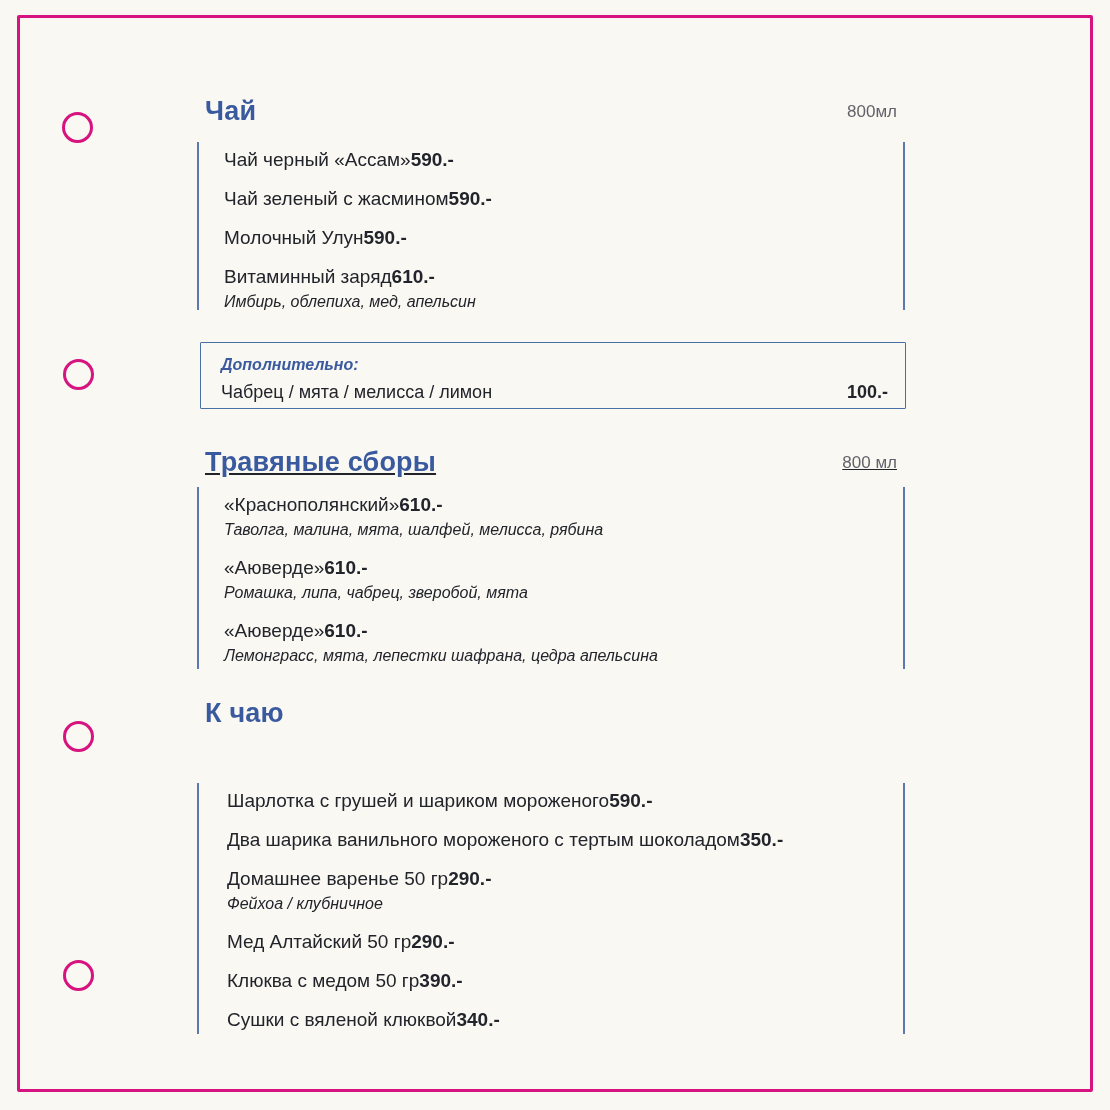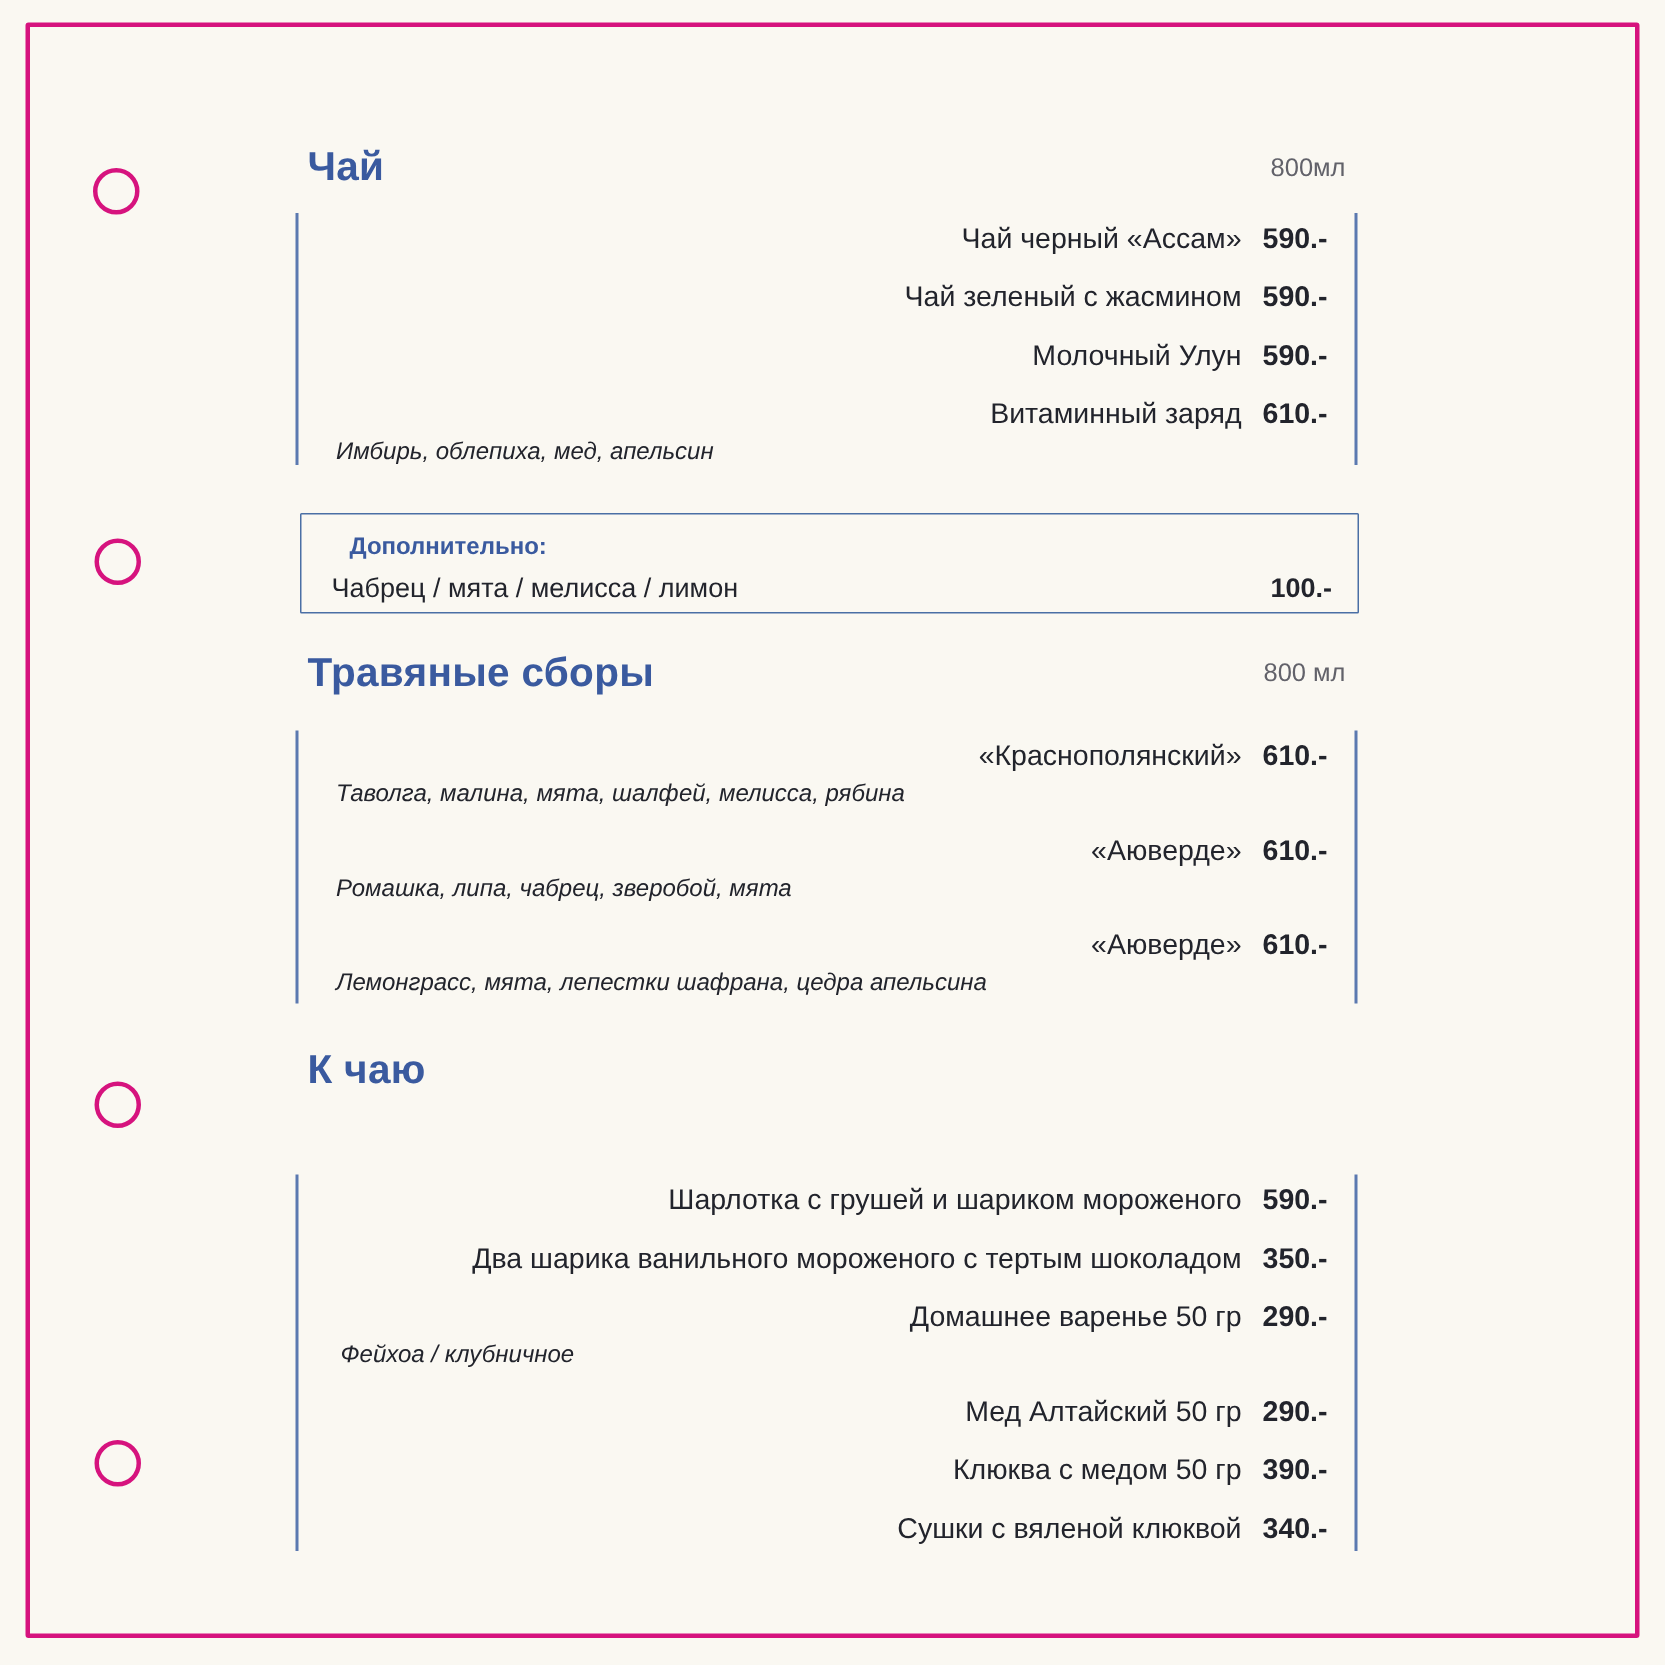--- a/index.html
+++ b/index.html
@@ -64,30 +64,29 @@
   }
   .sec-list{
     position:absolute;
     left:0;width:100%;
     border-left:2px solid var(--line);
     border-right:2px solid var(--line);
     padding:6px 18px 0 25px;
   }
   .hdr-tea{top:96px;}
   .list-tea{top:142px;height:168px;}
-  .hdr-herbal{top:433px;}
+  .hdr-herbal{top:447px;text-decoration:underline;}
   .list-herbal{top:487px;height:182px;}
   .hdr-snacks{top:698px;}
   .list-snacks{top:783px;height:251px;padding-left:28px;}
   .row{margin-bottom:15px;}
   .row-main{
     display:flex;
-    justify-content:flex-end;
+    justify-content:flex-start;
     align-items:baseline;
-    gap:14px;
   }
   .item-name{
     font-size:19px;
     line-height:24px;
   }
   .item-price{
     font-size:19px;
     line-height:24px;
     font-weight:bold;
     white-space:nowrap;
@@ -102,23 +101,23 @@
     position:absolute;
     left:3px;top:342px;
     width:706px;height:67px;
     border:1.5px solid var(--boxborder);
     border-radius:1px;
     padding:13px 17px 0 20px;
   }
   .extras-label{
     font-size:16px;
     font-weight:bold;
+    font-style:italic;
     color:var(--blue);
     margin-bottom:8px;
-    margin-left:12px;
   }
   .extras-row{
     display:flex;
     justify-content:space-between;
     align-items:flex-start;
   }
   .extras-name{font-size:18px;}
   .extras-price{font-size:18px;font-weight:bold;}
 </style>
 </head>

